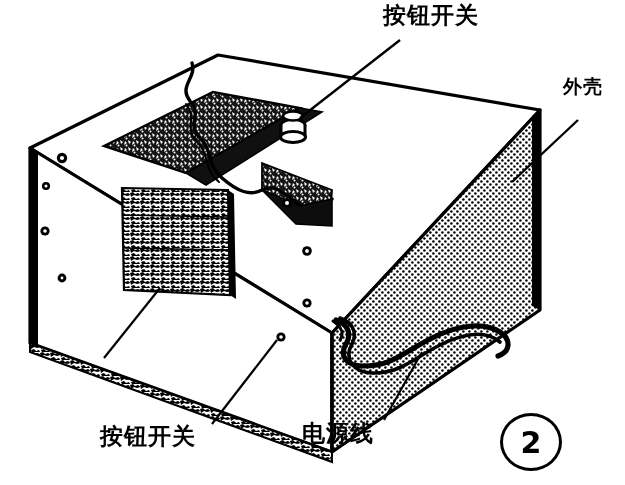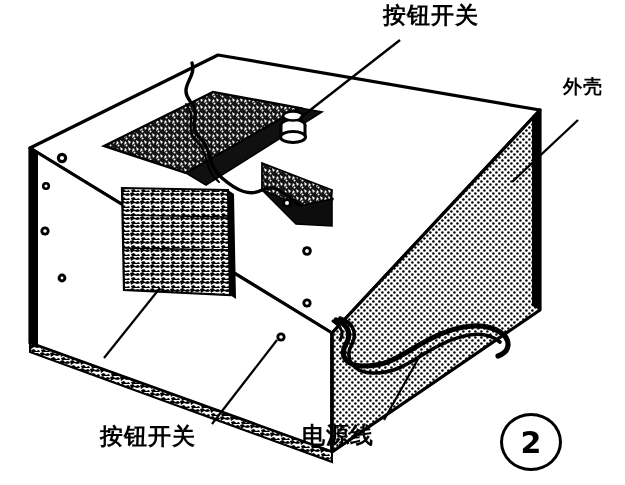--- a/index.html
+++ b/index.html
@@ -32,21 +32,21 @@
     font-weight: 700;
     color: #000000;
     white-space: nowrap;
     letter-spacing: 1px;
     line-height: 1;
   }
   .label-button-switch { left: 383px; top: 4px;  font-size: 23px; }
   .label-outer-shell   { left: 563px; top: 77px; font-size: 19px; }
   .label-demag-face    { left: 14px;  top: 357px; font-size: 23px; }
   .label-fix-screw     { left: 100px; top: 425px; font-size: 23px; }
-  .label-power-cord    { left: 302px; top: 424px; font-size: 23px; }
+  .label-power-cord    { left: 302px; top: 424px; font-size: 23px; font-family: Liberation Mono, monospace; }
   .fig-number {
     position: absolute;
     left: 500px;
     top: 413px;
     width: 56px;
     height: 52px;
     border: 3px solid #000;
     border-radius: 50%;
     font-size: 30px;
     font-weight: 700;

